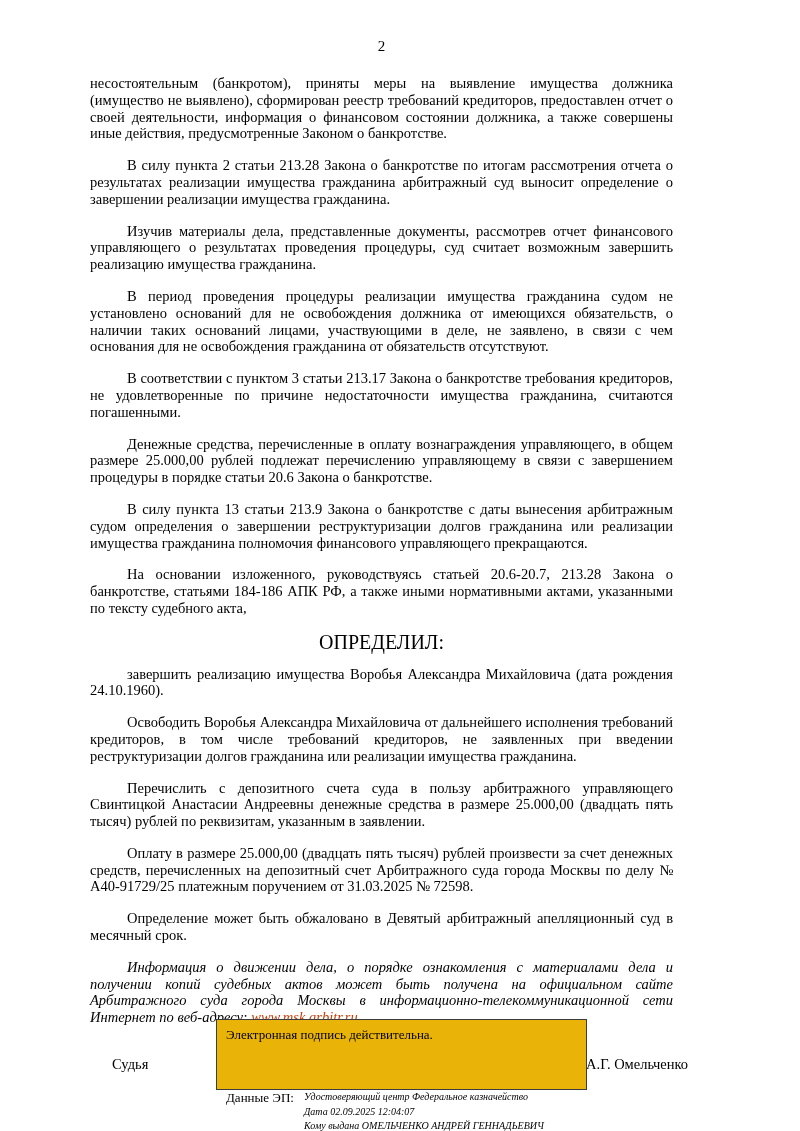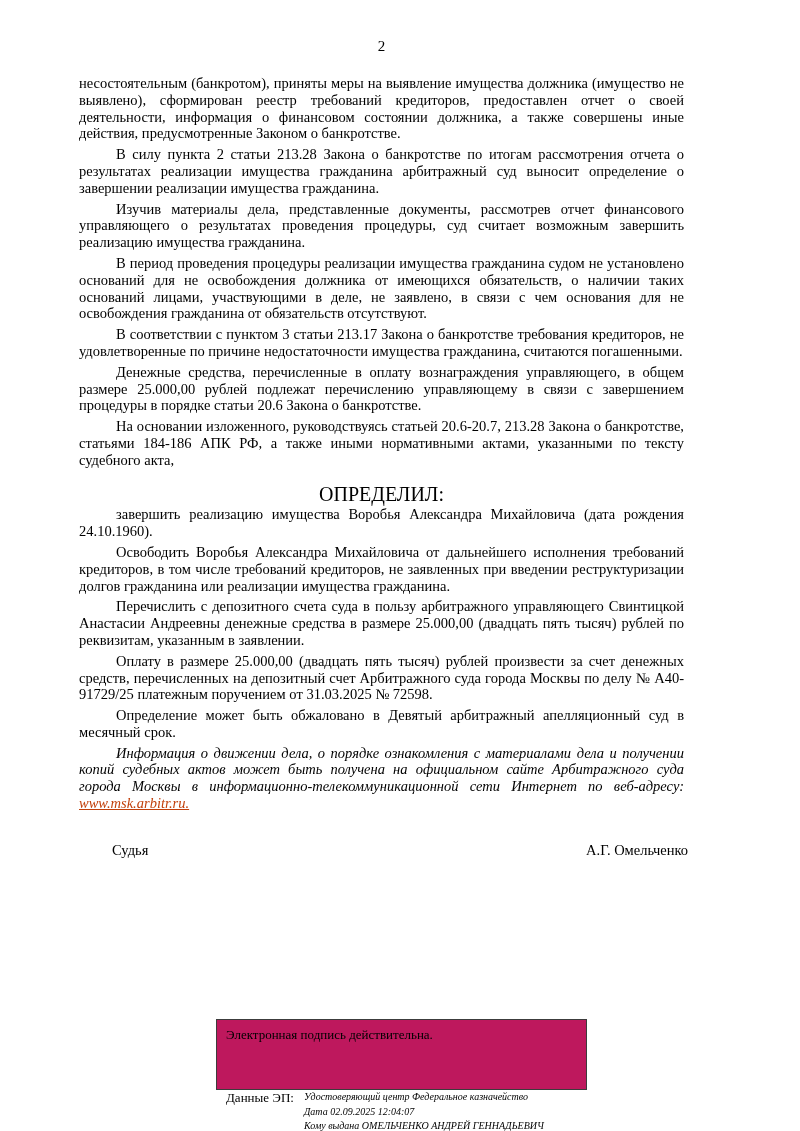--- a/index.html
+++ b/index.html
@@ -18,21 +18,21 @@
     top: 38px;
     width: 613px;
   }
   .page-number {
     text-align: center;
     font-size: 15px;
     line-height: 17px;
     margin: 0 0 20px 0;
   }
   p.para {
-    margin: 4px;
+    margin: 15px;
     font-size: 14.5px;
     line-height: 16.8px;
     text-align: justify;
     text-indent: 37px;
   }
   p.para.no-indent { text-indent: 0; }
   .resolution-heading {
     margin: 17px 0 0 0;
     font-size: 20px;
     line-height: 16.8px;
@@ -55,21 +55,21 @@
   .sig-label { padding-left: 37px; }
   .stamp {
     position: absolute;
     left: 216px;
     top: 1019px;
     width: 371px;
     height: 71px;
     border: 1px solid #3c3c3c;
     box-sizing: border-box;
     padding: 7px 8px 4px 9px;
-    background: #be185d;
+    background: #eab308;
   }
   .stamp-valid {
     font-size: 13px;
     line-height: 15px;
     margin: 0 0 4px 0;
   }
   .stamp-row { display: flex; margin-top: 48px; }
   .stamp-label {
     font-size: 13px;
     line-height: 15px;
@@ -88,20 +88,21 @@
 
 <div class="content">
   <div class="page-number">2</div>
 
   <p class="para no-indent">несостоятельным (банкротом), приняты меры на выявление имущества должника (имущество не выявлено), сформирован реестр требований кредиторов, предоставлен отчет о своей деятельности, информация о финансовом состоянии должника, а также совершены иные действия, предусмотренные Законом о банкротстве.</p>
   <p class="para">В силу пункта 2 статьи 213.28 Закона о банкротстве по итогам рассмотрения отчета о результатах реализации имущества гражданина арбитражный суд выносит определение о завершении реализации имущества гражданина.</p>
   <p class="para">Изучив материалы дела, представленные документы, рассмотрев отчет финансового управляющего о результатах проведения процедуры, суд считает возможным завершить реализацию имущества гражданина.</p>
   <p class="para">В период проведения процедуры реализации имущества гражданина судом не установлено оснований для не освобождения должника от имеющихся обязательств, о наличии таких оснований лицами, участвующими в деле, не заявлено, в связи с чем основания для не освобождения гражданина от обязательств отсутствуют.</p>
   <p class="para">В соответствии с пунктом 3 статьи 213.17 Закона о банкротстве требования кредиторов, не удовлетворенные по причине недостаточности имущества гражданина, считаются погашенными.</p>
   <p class="para">Денежные средства, перечисленные в оплату вознаграждения управляющего, в общем размере 25.000,00 рублей подлежат перечислению управляющему в связи с завершением процедуры в порядке статьи 20.6 Закона о банкротстве.</p>
+  <p class="para">В силу пункта 13 статьи 213.9 Закона о банкротстве с даты вынесения арбитражным судом определения о завершении реструктуризации долгов гражданина или реализации имущества гражданина полномочия финансового управляющего прекращаются.</p>
   <p class="para">На основании изложенного, руководствуясь статьей 20.6-20.7, 213.28 Закона о банкротстве, статьями 184-186 АПК РФ, а также иными нормативными актами, указанными по тексту судебного акта,</p>
 
   <p class="resolution-heading">ОПРЕДЕЛИЛ:</p>
 
   <p class="para">завершить реализацию имущества Воробья Александра Михайловича (дата рождения 24.10.1960).</p>
   <p class="para">Освободить Воробья Александра Михайловича от дальнейшего исполнения требований кредиторов, в том числе требований кредиторов, не заявленных при введении реструктуризации долгов гражданина или реализации имущества гражданина.</p>
   <p class="para">Перечислить с депозитного счета суда в пользу арбитражного управляющего Свинтицкой Анастасии Андреевны денежные средства в размере 25.000,00 (двадцать пять тысяч) рублей по реквизитам, указанным в заявлении.</p>
   <p class="para">Оплату в размере 25.000,00 (двадцать пять тысяч) рублей произвести за счет денежных средств, перечисленных на депозитный счет Арбитражного суда города Москвы по делу № А40-91729/25 платежным поручением от 31.03.2025 № 72598.</p>
   <p class="para">Определение может быть обжаловано в Девятый арбитражный апелляционный суд в месячный срок.</p>
 

